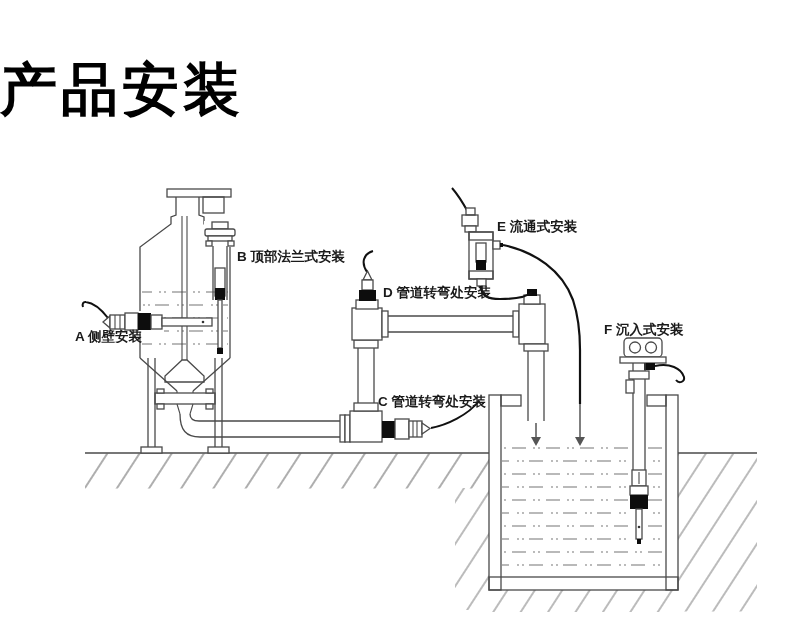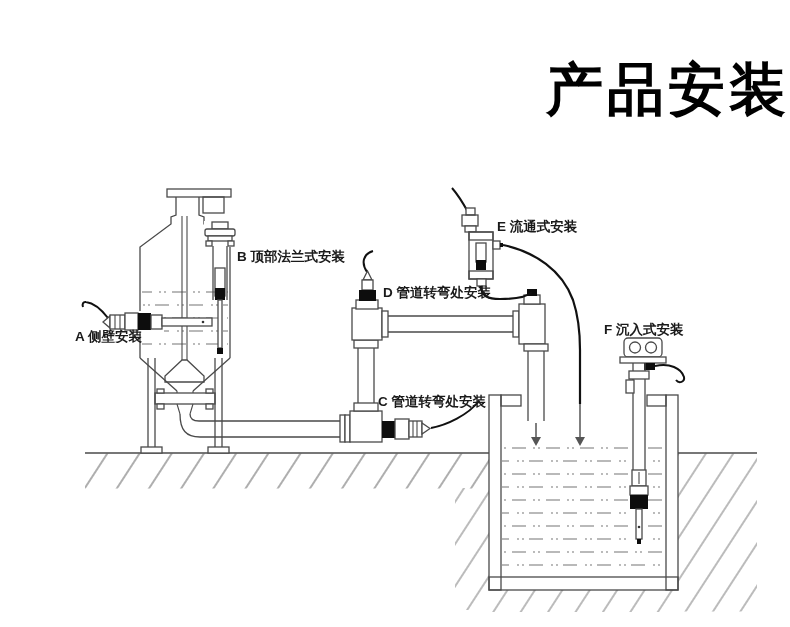--- a/index.html
+++ b/index.html
@@ -2,21 +2,21 @@
 <html style="--line: #4a4a4a; --label: #1a1a1a; --band: #0d0d0d; --cable: #111111; --hatch: #6b6b6b; --arrowc: #555555; --bg: #ffffff;"><head>
 <meta charset="utf-8">
 <style>
   :root{
     --line:#4a4a4a; --label:#1a1a1a; --band:#0d0d0d; --cable:#111111;
     --hatch:#6b6b6b; --bg:#ffffff; --arrowc:#555555;
   }
   html,body{margin:0;padding:0;background:#f4f4f4;}
   .canvas{position:relative;width:790px;height:627px;background:var(--bg);overflow:hidden;
           font-family:"Liberation Sans",sans-serif;}
-  .title{position:absolute;top:52px;left:0;width:100%;text-align:right;
+  .title{position:absolute;top:52px;left:0;width:100%;text-align:left;
          font-size:57px;font-weight:700;letter-spacing:4px;color:#000;margin:0;}
   svg{position:absolute;left:0;top:0;}
   .ln{fill:none;stroke:var(--line);stroke-width:1.3;}
   .lnt{fill:none;stroke:var(--line);stroke-width:1.1;}
   .fw{fill:#ffffff;stroke:var(--line);stroke-width:1.3;}
   .fb{fill:var(--band);stroke:none;}
   .cable{fill:none;stroke:var(--cable);stroke-width:2;}
   .tube{fill:none;stroke:var(--cable);stroke-width:2.2;}
   .arrow{fill:var(--arrowc);stroke:none;}
   .arrowln{stroke:var(--arrowc);stroke-width:1.5;fill:none;}

